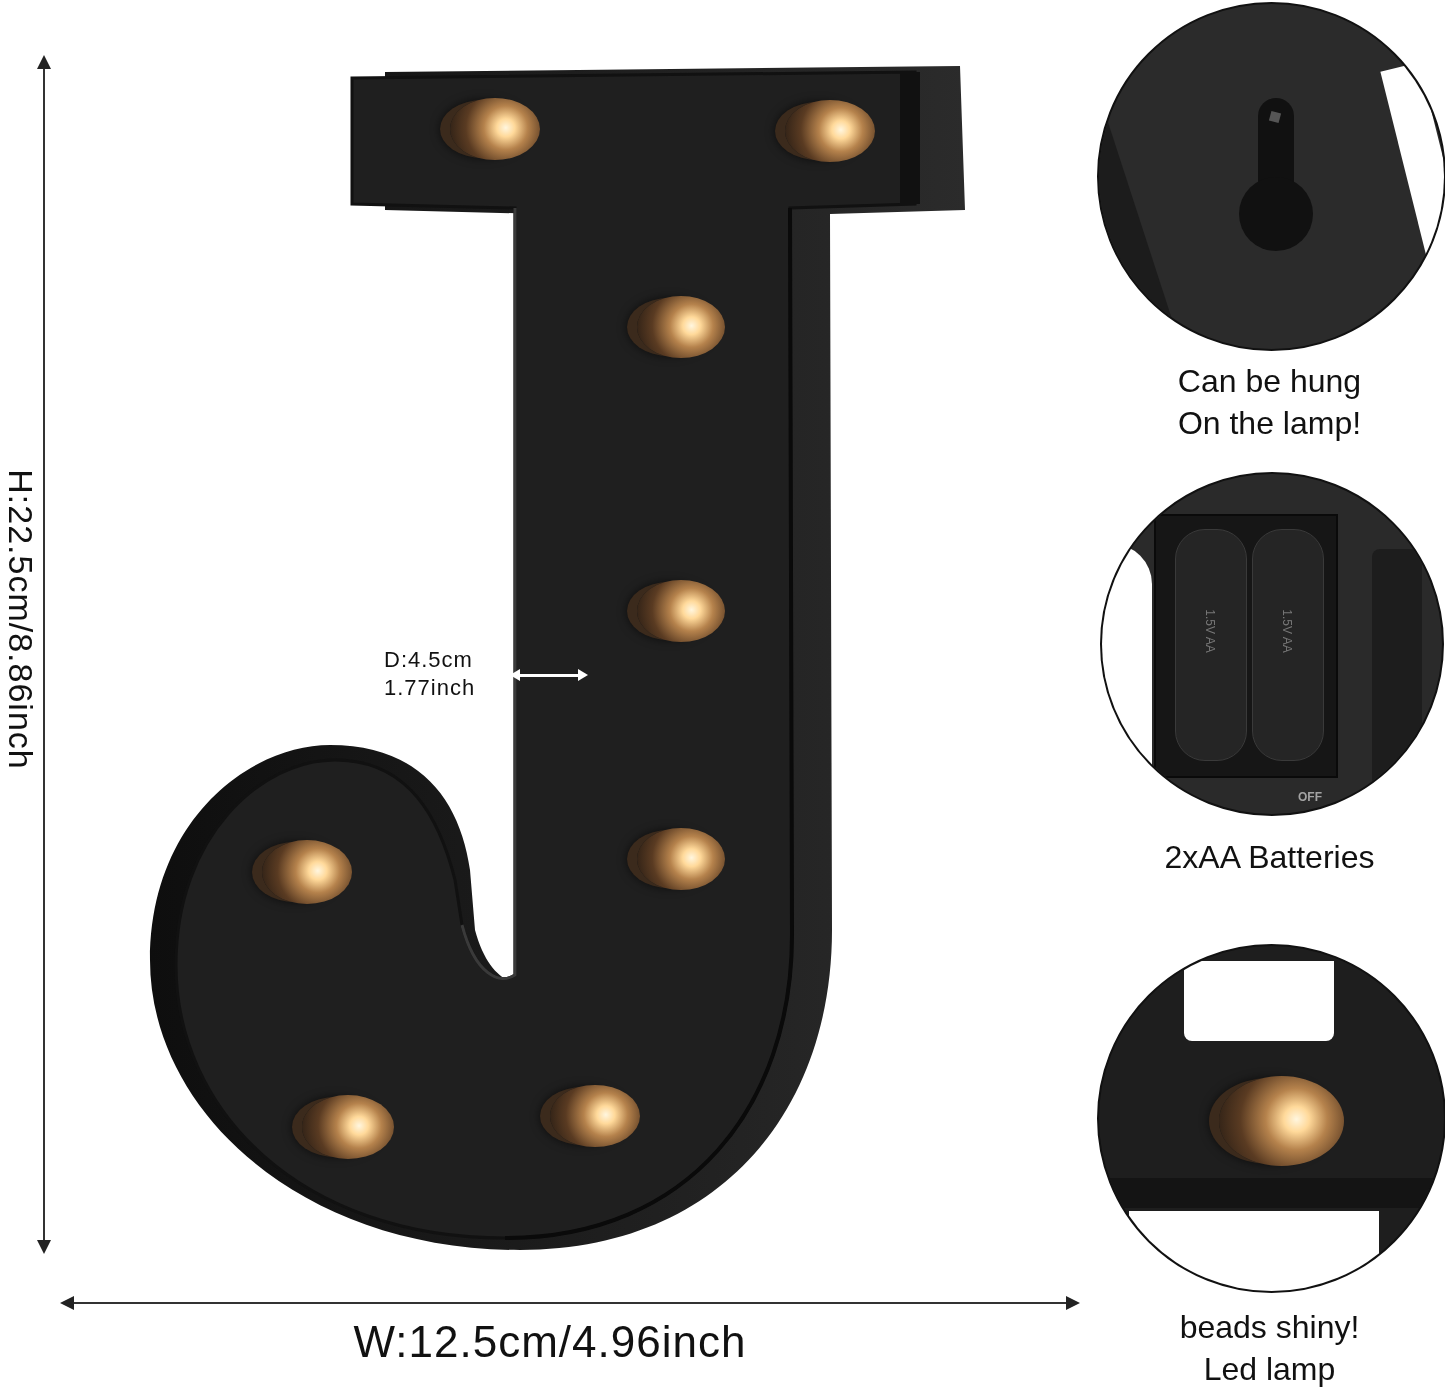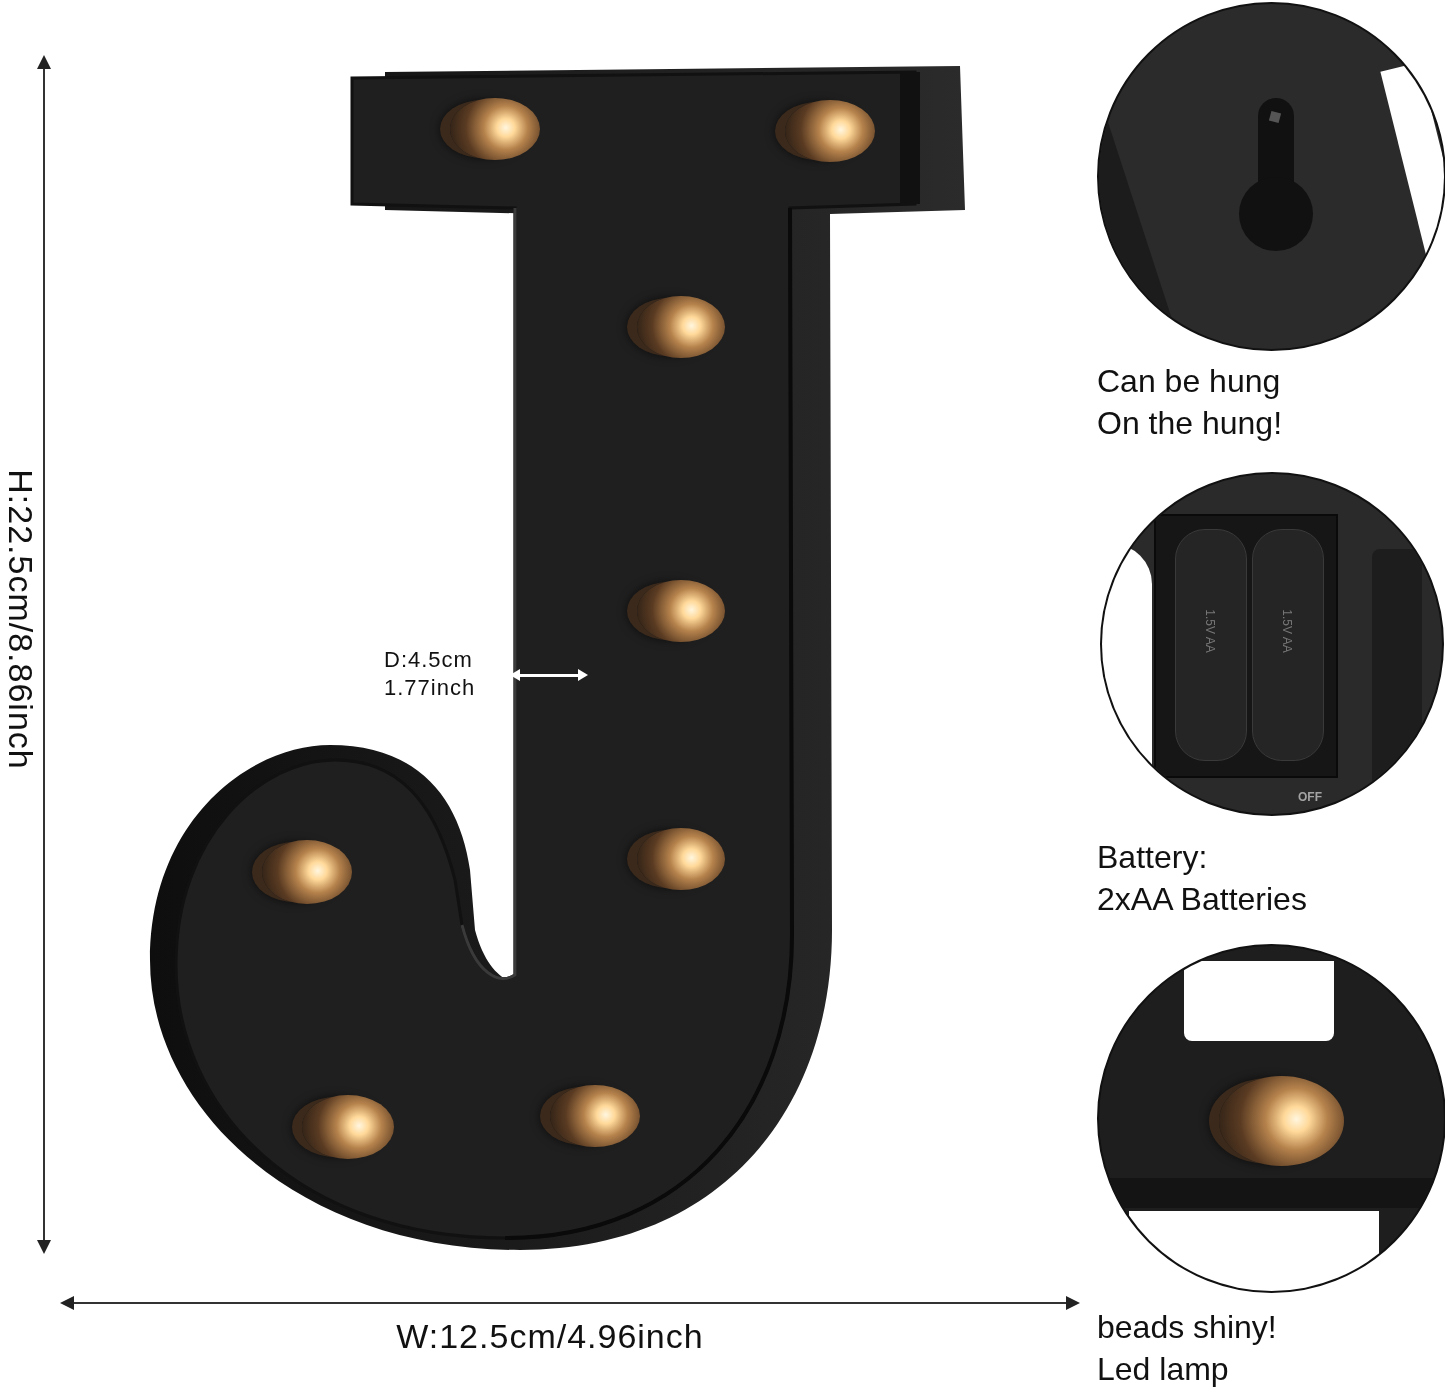--- a/index.html
+++ b/index.html
@@ -10,30 +10,30 @@
   .vline{position:absolute;left:43px;top:58px;width:2px;height:1194px;background:#333;}
   .varrow-top,.varrow-bot{position:absolute;left:37px;width:0;height:0;border-left:7px solid transparent;border-right:7px solid transparent;}
   .varrow-top{top:55px;border-bottom:14px solid #222;}
   .varrow-bot{top:1240px;border-top:14px solid #222;}
   .hlabel{position:absolute;left:-380px;top:600px;width:800px;text-align:center;font-size:34px;letter-spacing:1px;transform:rotate(90deg);}
   
   .hline{position:absolute;left:64px;top:1302px;width:1012px;height:2px;background:#333;}
   .harrow-l,.harrow-r{position:absolute;top:1296px;width:0;height:0;border-top:7px solid transparent;border-bottom:7px solid transparent;}
   .harrow-l{left:60px;border-right:14px solid #222;}
   .harrow-r{left:1066px;border-left:14px solid #222;}
-  .wlabel{position:absolute;left:320px;top:1317px;width:460px;text-align:center;font-size:34px;letter-spacing:1px;}
+  .wlabel{position:absolute;left:320px;top:1317px;width:460px;text-align:center;font-size:44px;letter-spacing:1px;}
   
   .dlabel{position:absolute;left:384px;top:646px;font-size:22px;line-height:28px;letter-spacing:1px;}
   .darrow{position:absolute;left:518px;top:674px;width:62px;height:3px;background:#fff;}
   .darrow:before,.darrow:after{content:"";position:absolute;top:-5px;width:0;height:0;border-top:6px solid transparent;border-bottom:6px solid transparent;}
   .darrow:before{left:-8px;border-right:10px solid #fff;}
   .darrow:after{right:-8px;border-left:10px solid #fff;}
   
   .circle{position:absolute;border-radius:50%;overflow:hidden;border:2px solid #111;background:#2a2a2a;}
-  .caption{position:absolute;width:345px;font-size:32px;line-height:42px;}
+  .caption{position:absolute;width:345px;text-align:center;font-size:32px;line-height:42px;}
   .bulb{position:absolute;border-radius:50%;background:radial-gradient(circle at 62% 48%,#fff6df 0%,#ffd99a 14%,#b5824c 34%,#5a3b22 62%,#201812 100%);box-shadow:-12px 0 0 -2px #3b2a1c, -12px 0 10px -2px rgba(0,0,0,.6);}
 </style>
 </head>
 <body>
 
 <div class="vline"></div>
 <div class="varrow-top"></div>
 <div class="varrow-bot"></div>
 <div class="hlabel txt">H:22.5cm/8.86inch</div>
 
@@ -77,35 +77,34 @@
 
 <div class="circle" style="left:1097px;top:2px;width:345px;height:345px;background:#2b2b2b">
   <div class="abs" style="left:-40px;top:40px;width:80px;height:360px;background:#1c1c1c;transform:rotate(-18deg)"></div>
   <div class="abs" style="left:305px;top:60px;width:40px;height:200px;background:#fff;transform:rotate(-14deg)"></div>
   <div class="abs" style="left:159px;top:94px;width:36px;height:120px;border-radius:18px;background:#111"></div>
   <div class="abs" style="left:140px;top:173px;width:74px;height:74px;border-radius:50%;background:#111"></div>
   <div class="abs" style="left:171px;top:108px;width:10px;height:10px;background:#555;transform:rotate(15deg)"></div>
 </div>
 <div class="caption txt" style="left:1097px;top:360px">
   <div>Can be hung</div>
-  <div>On the hung!</div>
+  <div>On the lamp!</div>
 </div>
 
 <div class="circle" style="left:1100px;top:472px;width:340px;height:340px;background:#2a2a2a">
   <div class="abs" style="left:-10px;top:70px;width:60px;height:300px;background:#fff;border-radius:0 40px 0 0"></div>
   <div class="abs" style="left:52px;top:40px;width:180px;height:260px;background:#161616;border:2px solid #0a0a0a"></div>
   <div class="abs" style="left:73px;top:55px;width:70px;height:230px;border-radius:30px;background:#252525;border:1px solid #3a3a3a"></div>
   <div class="abs" style="left:150px;top:55px;width:70px;height:230px;border-radius:30px;background:#252525;border:1px solid #3a3a3a"></div>
   <div class="abs txt" style="left:68px;top:150px;width:80px;font-size:12px;color:#777;text-align:center;transform:rotate(90deg)">1.5V AA</div>
   <div class="abs txt" style="left:145px;top:150px;width:80px;font-size:12px;color:#777;text-align:center;transform:rotate(90deg)">1.5V AA</div>
   <div class="abs" style="left:270px;top:75px;width:50px;height:240px;border-radius:8px;background:#1d1d1d"></div>
   <div class="abs txt" style="left:196px;top:316px;font-size:12px;font-weight:bold;color:#a3a3a3">OFF</div>
 </div>
 <div class="caption txt" style="left:1097px;top:836px">
-  <div>Battery:</div>
   <div>2xAA Batteries</div>
 </div>
 
 <div class="circle" style="left:1097px;top:944px;width:345px;height:345px;background:#1e1e1e">
   <div class="abs" style="left:85px;top:15px;width:150px;height:80px;background:#fff;border-radius:0 0 8px 8px"></div>
   <div class="abs" style="left:30px;top:265px;width:250px;height:90px;background:#fff"></div>
   <div class="abs" style="left:0;top:232px;width:345px;height:30px;background:#141414"></div>
   <div class="bulb" style="left:120px;top:130px;width:125px;height:90px"></div>
 </div>
 <div class="caption txt" style="left:1097px;top:1306px">

